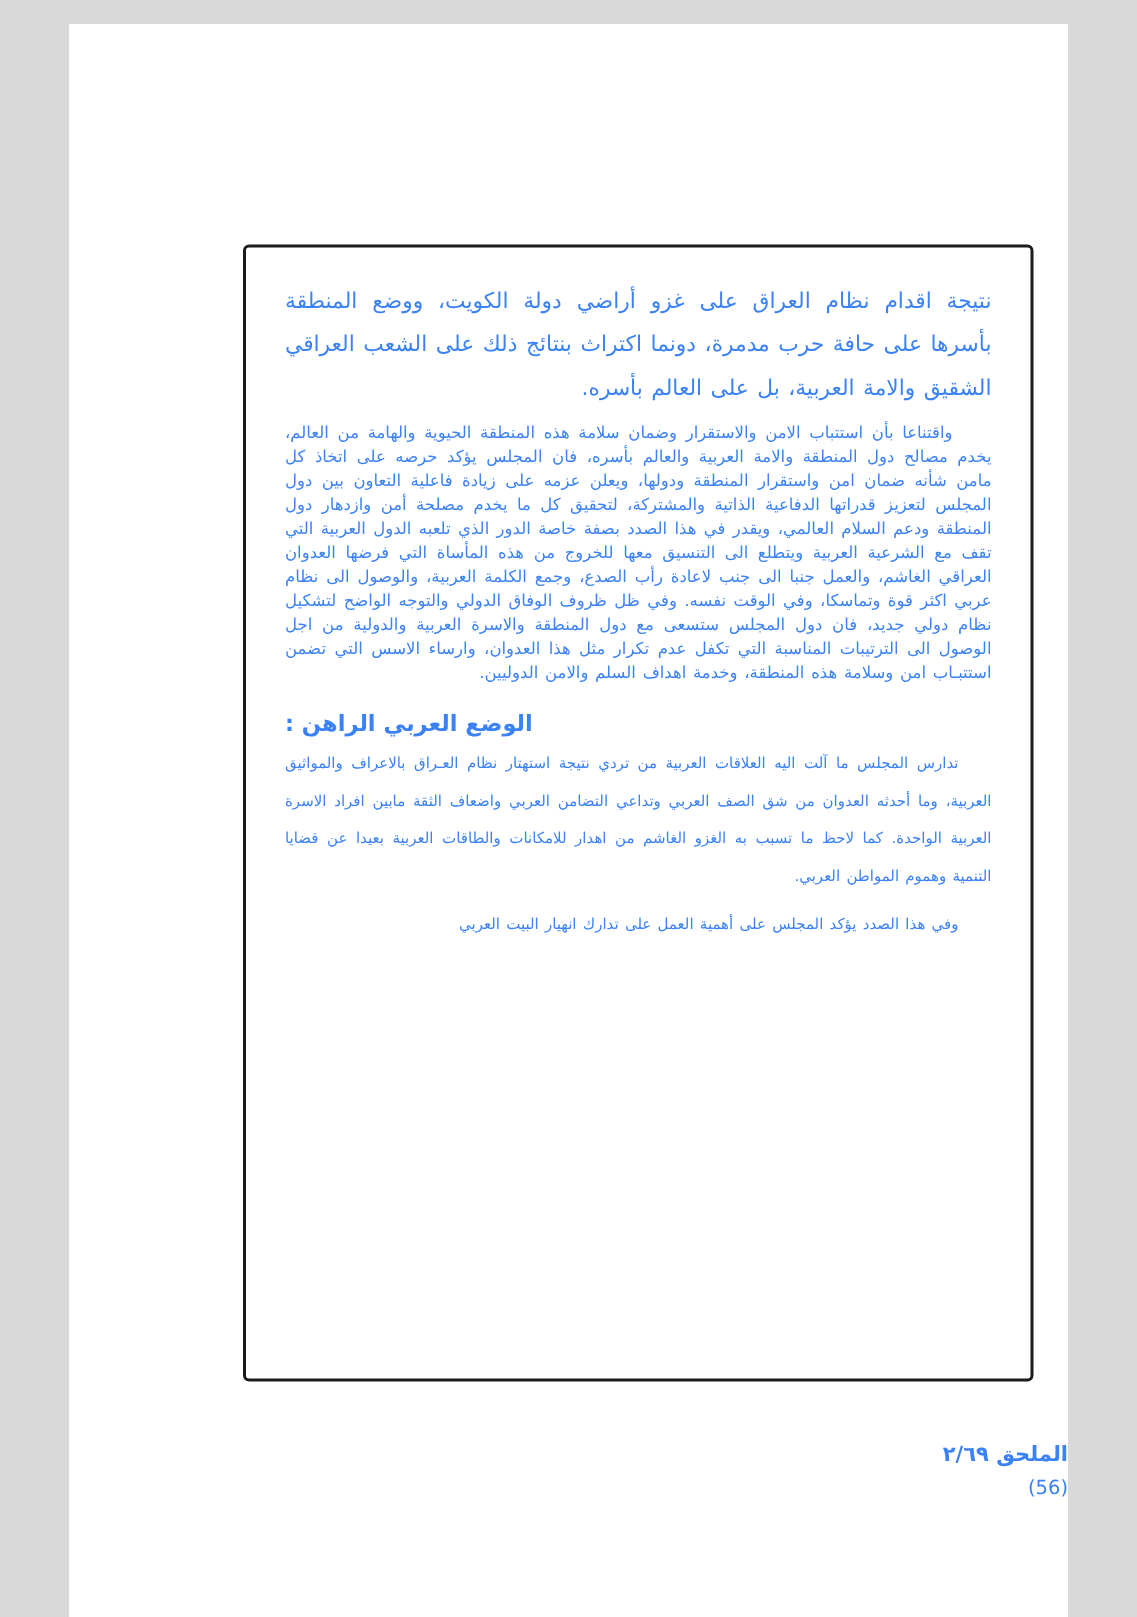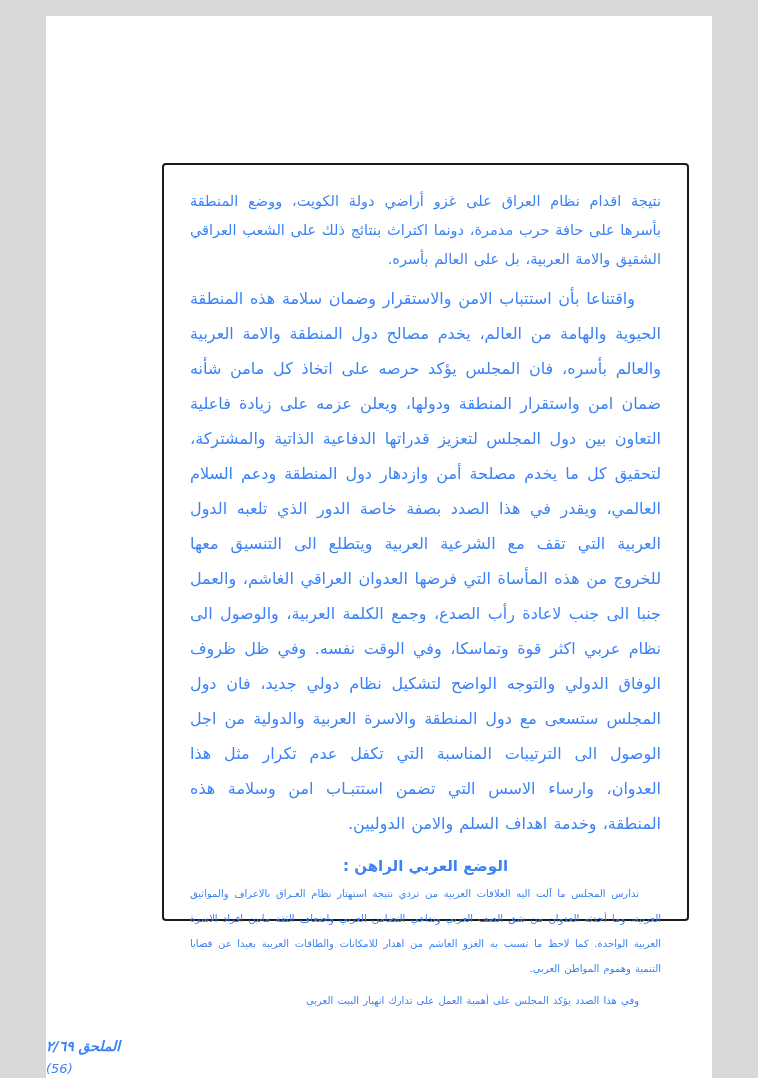--- a/index.html
+++ b/index.html
@@ -33,48 +33,47 @@
     margin: 0 0 7px 0;
     text-align: justify;
     text-align-last: right;
     word-spacing: 1px;
   }
   .p1 {
     font-size: 14.5px;
     line-height: 29px;
   }
   .p2 {
-    font-size: 16px;
-    line-height: 35px;
+    font-size: 11px;
+    line-height: 16px;
     text-indent: 26px;
   }
   .heading {
     margin: 16px 0 6px 0;
     font-size: 15px;
     font-weight: bold;
-    text-align: center;
+    text-align: left;
   }
   .p3, .p4 {
     font-size: 10px;
     line-height: 25px;
     text-indent: 22px;
   }
   .p4 {
     text-align: right;
     text-align-last: right;
     margin-top: 2px;
   }
   .footer {
     position: absolute;
     left: 0;
-    top: 1022px;
+    top: 946px;
     width: 100%;
-    text-align: left;
+    text-align: right;
     direction: rtl;
-    font-style: italic;
   }
   .annex {
     font-size: 14px;
     font-weight: bold;
     letter-spacing: 0.5px;
   }
   .pagenum {
     margin-top: 7px;
     font-size: 13px;
   }

